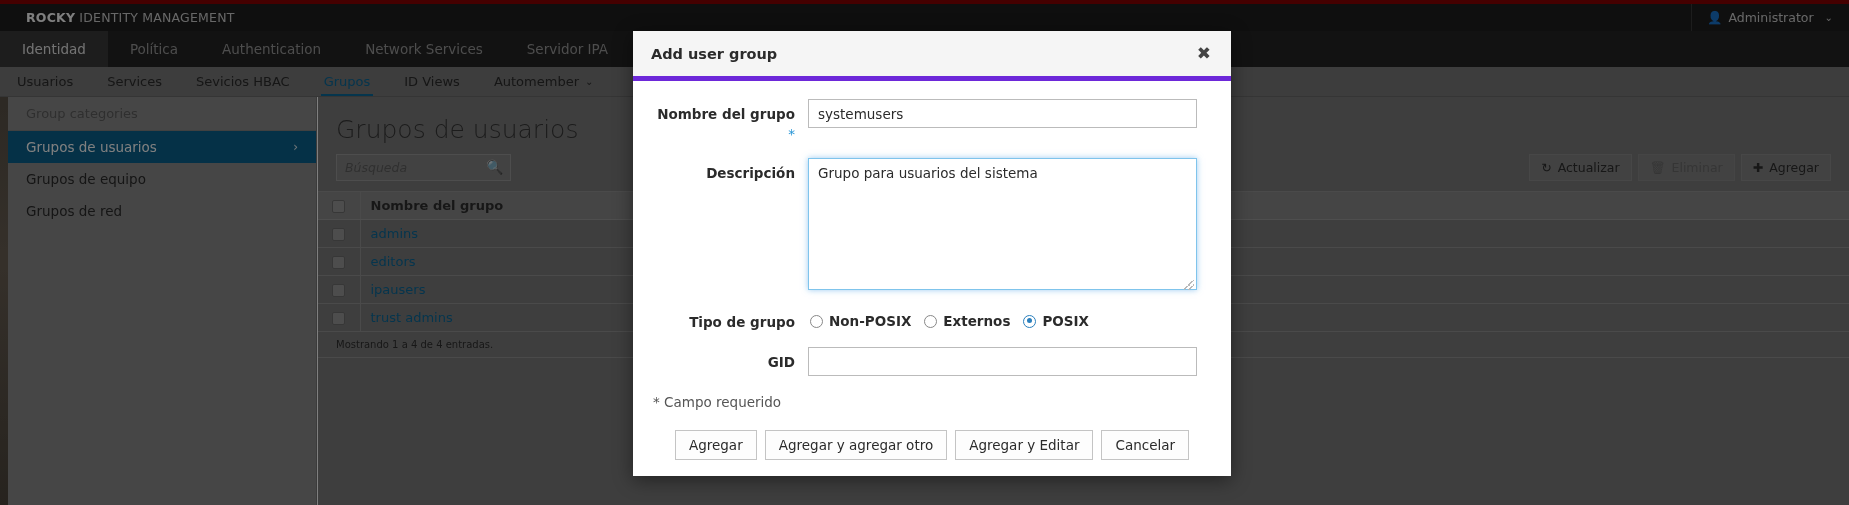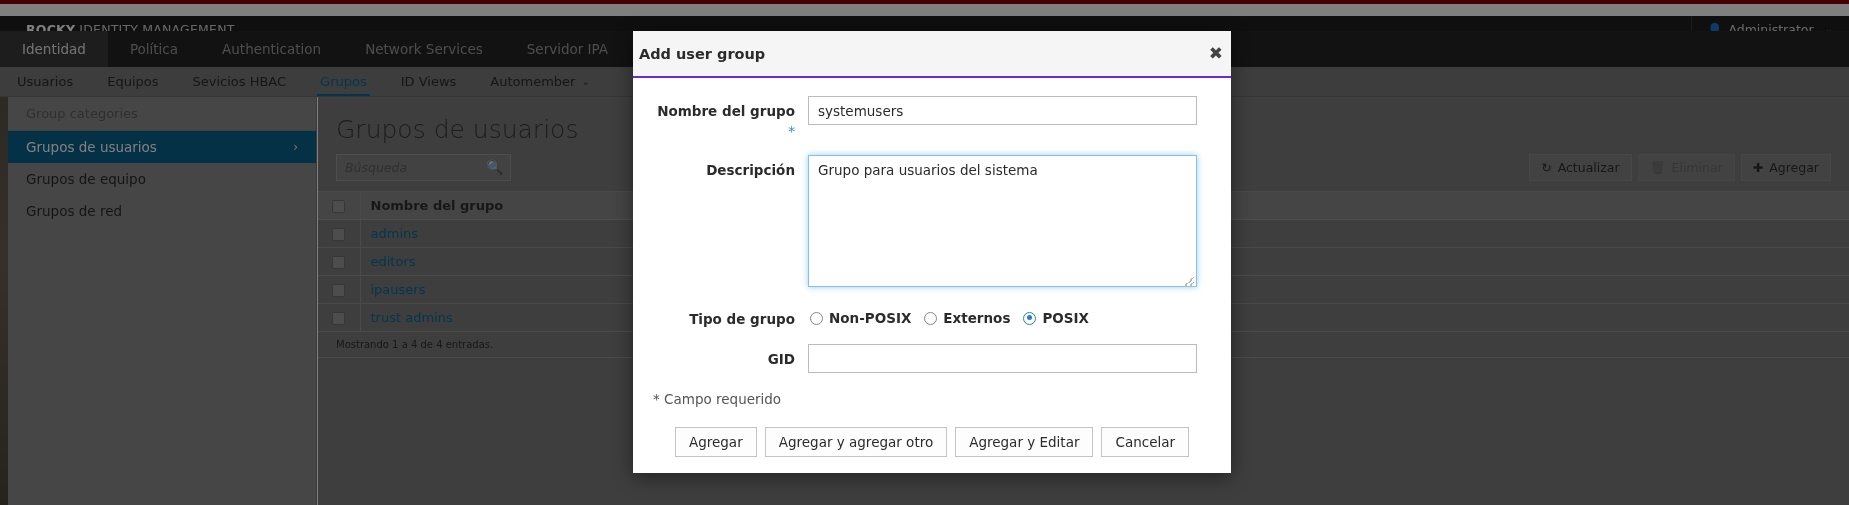--- a/index.html
+++ b/index.html
@@ -15,21 +15,21 @@
   
   #page-root { position: absolute; inset: 0; }
 
   .dim { position: absolute; inset: 0; background: rgba(0,0,0,0.5); z-index: 50; pointer-events: none; }
 
   
   .redline { position: absolute; top:0; left:0; right:0; height:4px; background:#8b0000; z-index:3; }
   .brandbar {
     position: absolute; top:4px; left:0; right:0; height:27px;
     background:#1f1f1f; color:#d8d8d8;
-    display:flex; align-items:center; z-index:3;margin-top:12px;
+    display:flex; align-items:center; z-index:3;
   }
   .brandbar .brand { margin-left: 26px; font-size: 12.5px; letter-spacing:0.2px; color:#cfcfcf; }
   .brandbar .brand b { font-weight: bold; color:#fff; }
   .brandbar .spacer { flex:1; }
   .brandbar .user {
     display:flex; align-items:center; gap:5px;
     height:27px; padding: 0 16px; font-size:12.5px; color:#d0d0d0;
     border-left:1px solid #3a3a3a;
   }
 
@@ -117,22 +117,22 @@
   }
   .tbl-footer { padding:7px 18px; font-size:10px; color:#2f2f2f; border-bottom:1px solid #949494; }
 
   
   .modal {
     position:absolute; left:633px; top:31px; width:598px;
     background:#fff; z-index:100;
     box-shadow:0 4px 18px rgba(0,0,0,.45);
   }
   .modal-header {
-    background:#f5f5f5; border-bottom:2px solid #6d28d9;
-    padding:14px 6px; display:flex; align-items:flex-end;
+    background:#f5f5f5; border-bottom:5px solid #6d28d9;
+    padding:14px 18px; display:flex; align-items:flex-end;
   }
   .modal-title { font-size:14.5px; font-weight:bold; color:#2b2b2b; flex:1; }
   .modal-close { font-size:17px; color:#444; line-height:1; padding:0 2px; }
 
   .modal-body { padding:18px 18px 6px 18px; }
   .frow { display:flex; margin-bottom:14px; }
   .flabel {
     width:157px; text-align:right; padding-right:13px; padding-top:6px;
     font-size:13.5px; font-weight:bold; color:#2b2b2b; line-height:1.45;
   }
@@ -213,21 +213,21 @@
     <div class="nav-item">
         <span>Servidor IPA</span>
       </div>
   </div>
 
   <div class="subnav">
     <div class="sub-item">
         <span>Usuarios</span>
       </div>
     <div class="sub-item">
-        <span>Equipos</span>
+        <span>Services</span>
       </div>
     <div class="sub-item">
         <span>Sevicios HBAC</span>
       </div>
     <div class="sub-item active">
         <span>Grupos</span>
       </div>
     <div class="sub-item">
         <span>ID Views</span>
       </div>

